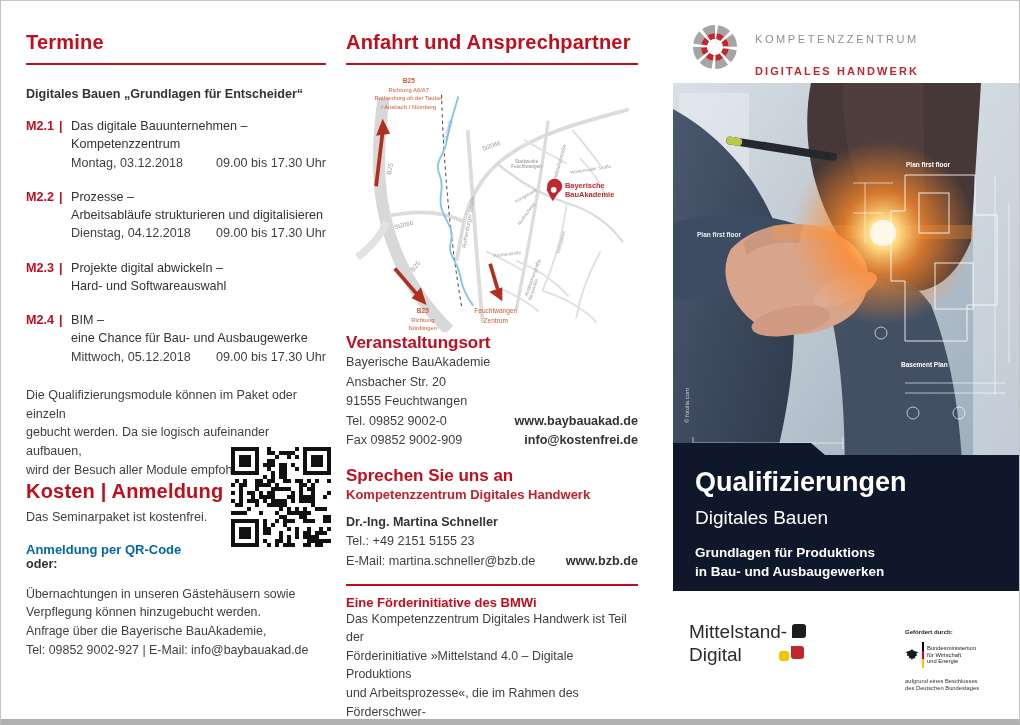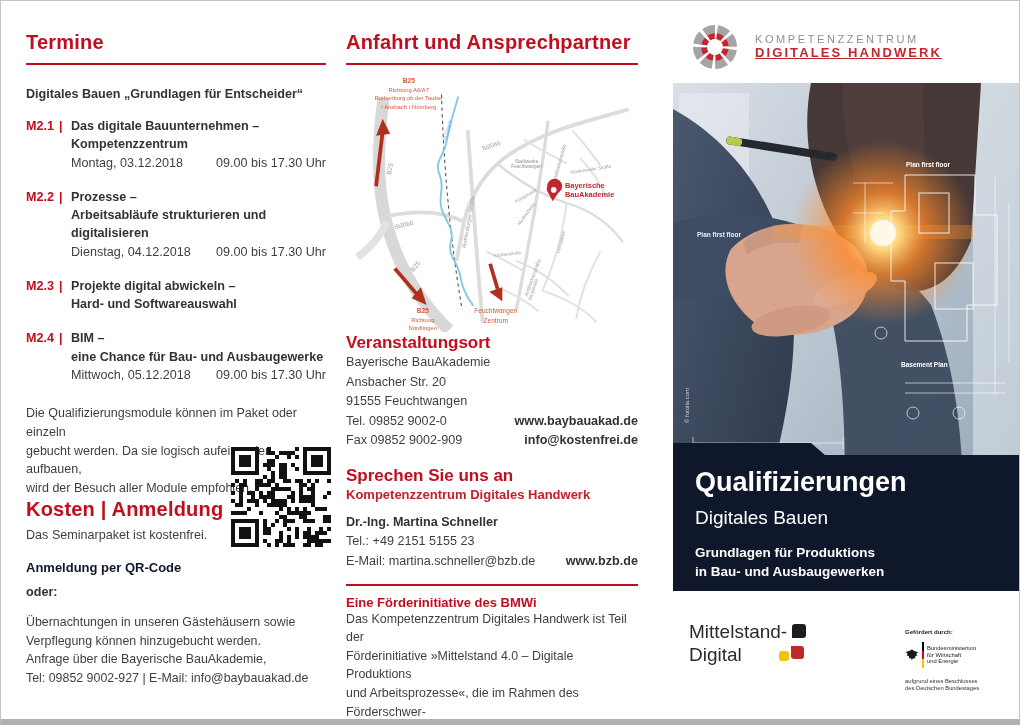--- a/index.html
+++ b/index.html
@@ -12,43 +12,43 @@
   .col2{left:345px;width:292px;}
   h1.red{margin:0;font-size:20px;font-weight:bold;color:#c10e1c;letter-spacing:.2px;}
   .rule{height:2px;background:#c10e1c;margin-top:9px;}
   .rule.thin{height:1.5px;}
   .bold{font-weight:bold;color:#333;}
   .intro{margin-top:22px;font-size:12.6px;font-weight:bold;color:#333;}
   .module{display:flex;margin-top:16px;font-size:12.6px;line-height:1.45;}
   .mcode{color:#c10e1c;font-weight:bold;width:33px;flex:none;}
   .mpipe{color:#c10e1c;font-weight:bold;width:12px;flex:none;}
   .mbody{flex:1;}
-  .mtitle{font-weight:bold;color:#333;}
+  .mtitle{font-weight:normal;color:#333;}
   .daterow{display:flex;justify-content:space-between;color:#3f3f3f;}
   .note{margin-top:20px;font-size:12.5px;line-height:1.5;}
   .kosten-h{margin-top:24px;}
   .free{margin-top:7px;font-size:12.6px;}
-  .qrlabel{margin-top:18px;font-size:13px;font-weight:bold;color:#0f172a;}
-  .oder{font-size:12.6px;font-weight:bold;color:#333;margin-top:10px;}
+  .qrlabel{margin-top:18px;font-size:13px;font-weight:bold;color:#0369a1;}
+  .oder{font-size:12.6px;font-weight:bold;color:#333;margin-top:0;}
   .url{font-size:12.6px;font-weight:bold;color:#333;margin-top:3px;}
   .qr{position:absolute;left:205px;top:416px;width:100px;height:100px;}
   .stay{margin-top:14px;font-size:12.4px;line-height:1.52;}
   .venue-h{margin:0;font-size:17px;font-weight:bold;color:#c10e1c;}
   .vline{font-size:12.6px;line-height:1.55;}
   .vrow{display:flex;justify-content:space-between;font-size:12.6px;line-height:1.55;}
   .vright{font-weight:bold;color:#333;}
   .contact-org{font-size:13px;font-weight:bold;color:#c2202a;margin-top:1px;}
   .fund-title{font-size:13px;font-weight:bold;color:#c10e1c;margin-top:9px;}
   .fund-line{font-size:12.4px;line-height:1.5;}
   
   .panel{position:absolute;left:672px;top:0;width:346px;height:719px;}
   .cdh-logo{position:absolute;left:18px;top:22px;width:48px;height:48px;}
   .cdh-text{position:absolute;left:82px;top:32px;}
   .cdh-l1{font-size:11px;letter-spacing:2.6px;color:#8f8f8f;}
-  .cdh-l2{font-size:13px;letter-spacing:2.1px;color:#c1272d;font-weight:bold;margin-top:0;text-decoration:underline;}
+  .cdh-l2{font-size:11px;letter-spacing:2.1px;color:#c1272d;font-weight:bold;margin-top:20px;}
   .photo{position:absolute;left:0;top:82px;width:346px;height:508px;}
   .redbox{position:absolute;left:0;top:430px;width:346px;height:160px;background:#0f172a;
           clip-path:polygon(0 12px,138px 12px,152px 24px,346px 24px,346px 160px,0 160px);}
   .rb-title{position:absolute;left:22px;top:36px;color:#fff;font-size:27px;font-weight:bold;}
   .rb-sub{position:absolute;left:22px;top:76px;color:#fff;font-size:19px;}
   .rb-lines{position:absolute;left:22px;top:113px;color:#fff;font-size:13.5px;font-weight:bold;line-height:1.4;}
   .msd{position:absolute;left:16px;top:620px;width:140px;height:54px;font-size:19px;color:#2b2b2b;}
   .msd .t1{position:absolute;left:0;top:0;}
   .msd .t2{position:absolute;left:0;top:23px;}
   .sq{position:absolute;border-radius:3px;}

